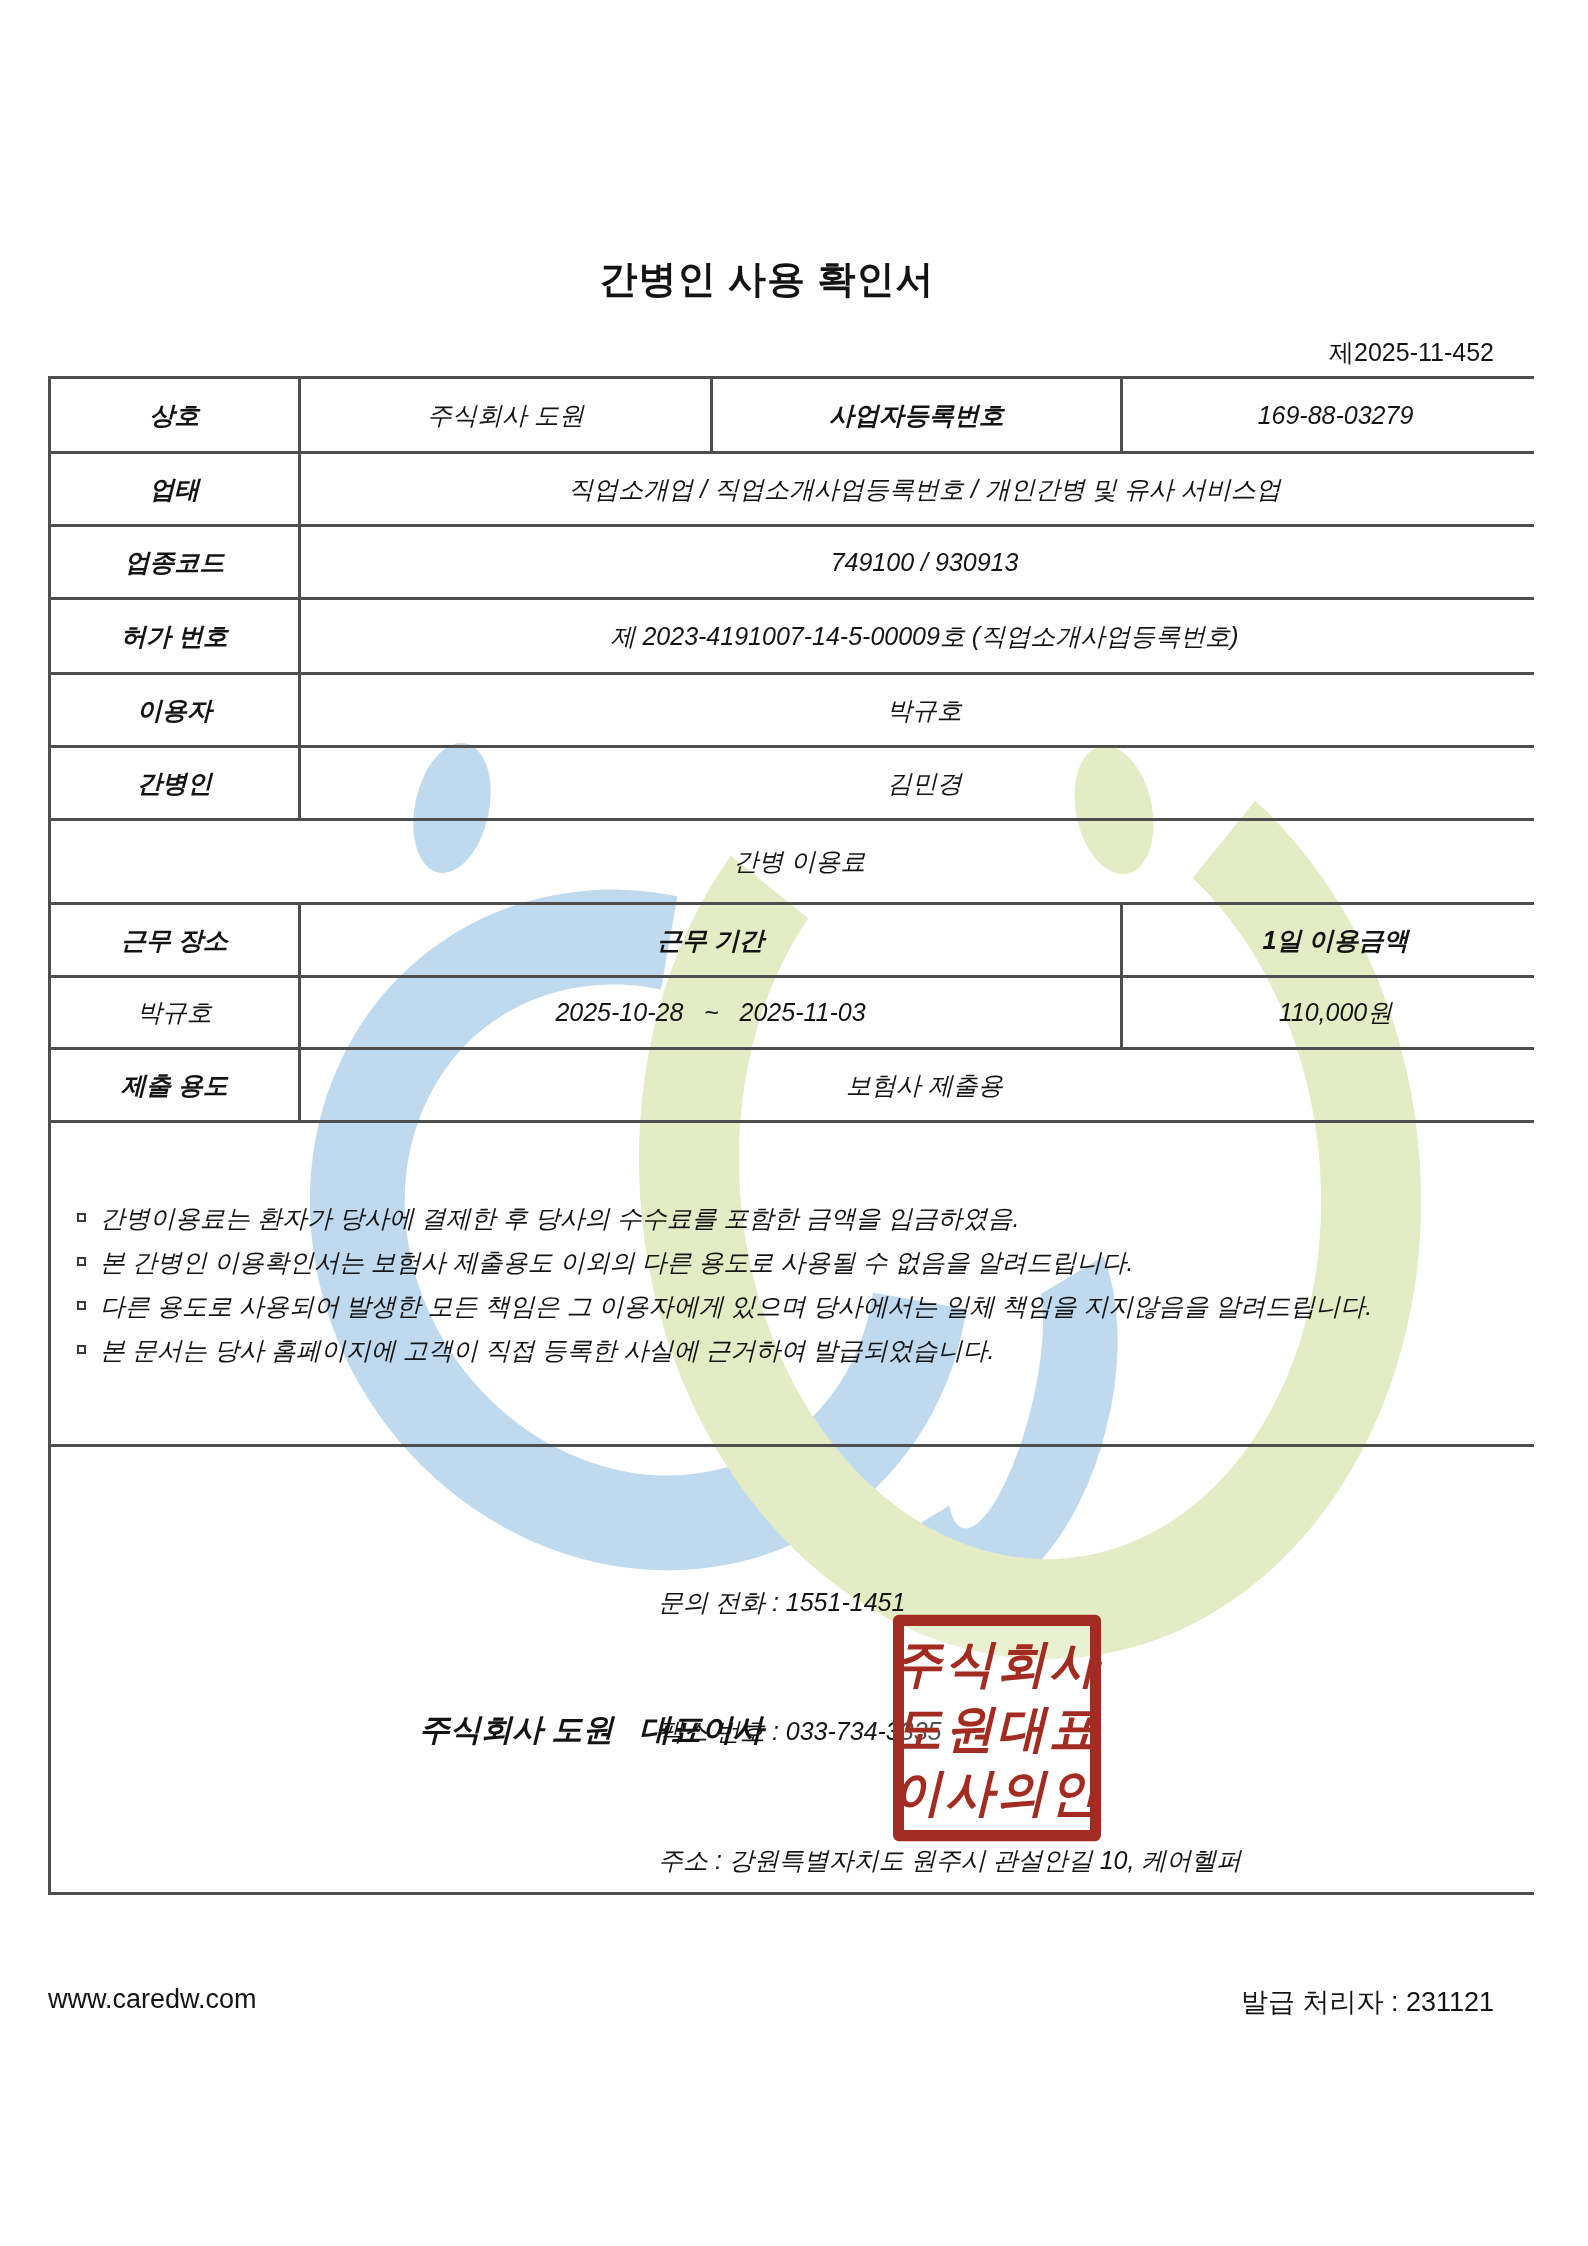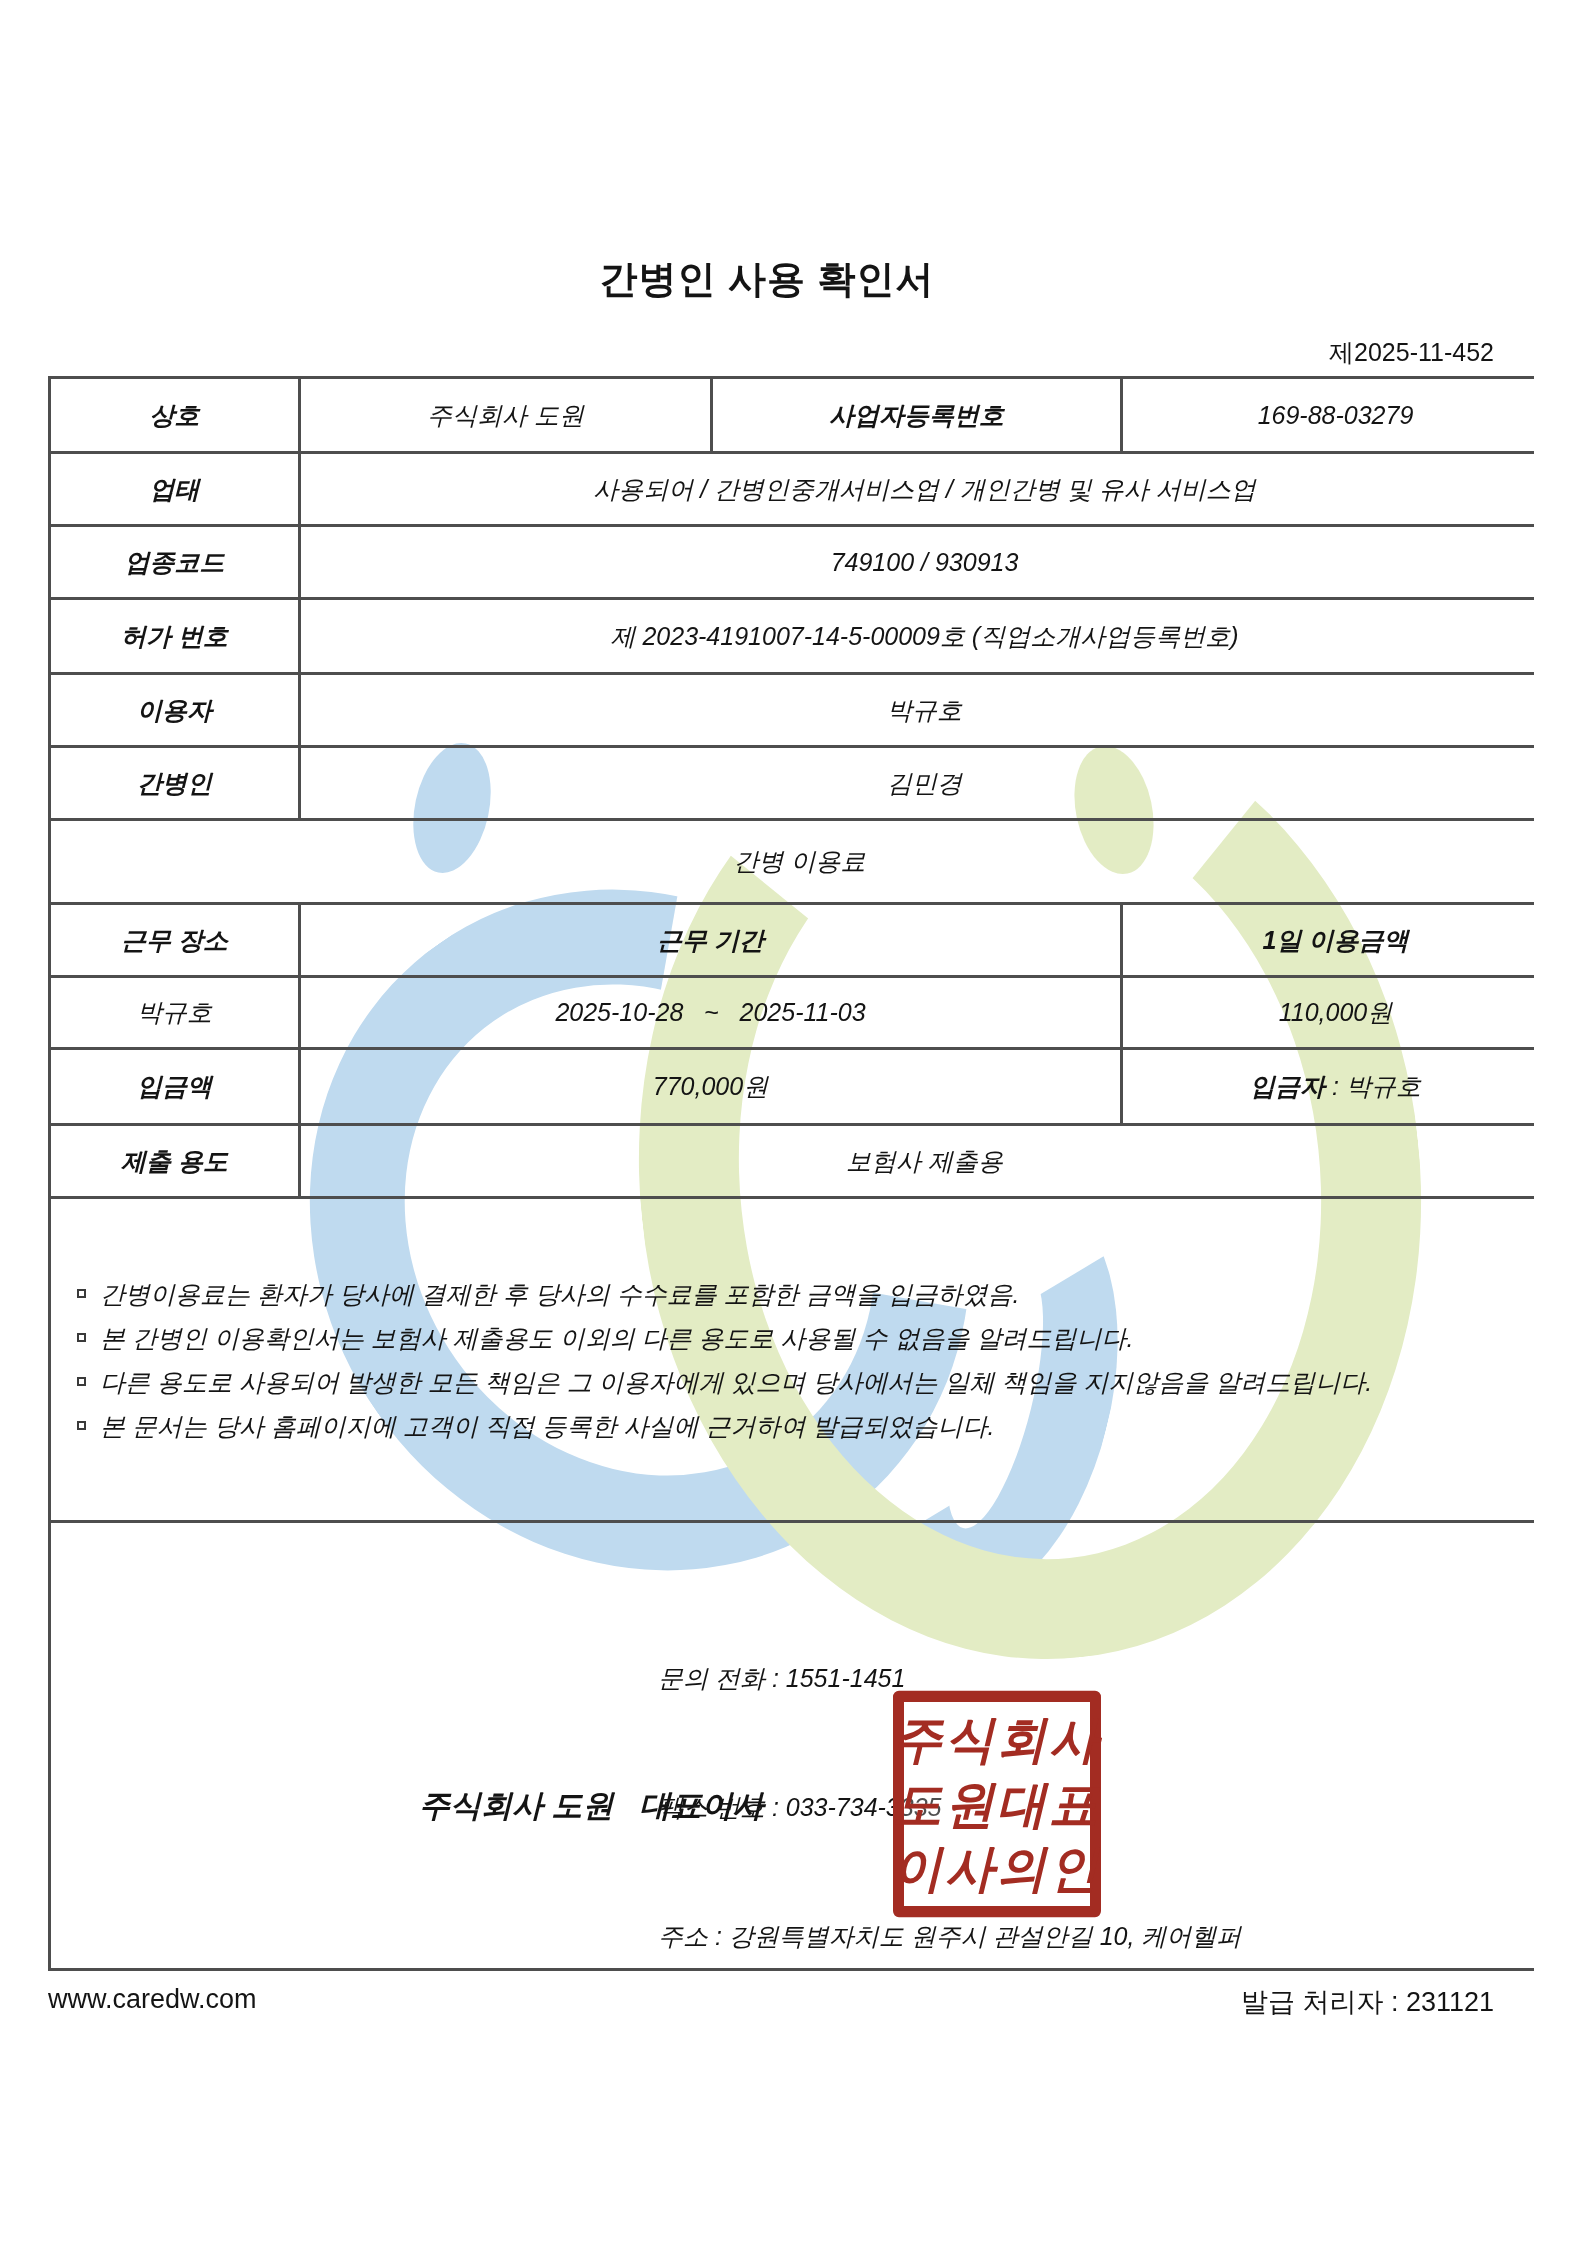--- a/index.html
+++ b/index.html
@@ -118,21 +118,21 @@
     <tbody>
         <tr class="h75">
       <th>상호</th>
       <td>주식회사 도원</td>
       <th>사업자등록번호</th>
       <td>169-88-03279</td>
     </tr>
 
     <tr class="h73">
       <th>업태</th>
-      <td colspan="3">사용되어 / 간병인중개서비스업 / 개인간병 및 유사 서비스업</td>
+      <td colspan="3">직업소개업 / 직업소개사업등록번호 / 개인간병 및 유사 서비스업</td>
     </tr>
 
     <tr class="h73">
       <th>업종코드</th>
       <td colspan="3">749100 / 930913</td>
     </tr>
 
     <tr class="h75">
       <th>허가 번호</th>
       <td colspan="3">제 2023-4191007-14-5-00009호 (직업소개사업등록번호)</td>
@@ -157,25 +157,20 @@
       <th colspan="2">근무 기간</th>
       <th>1일 이용금액</th>
     </tr>
 
     <tr class="h72">
       <td>박규호</td>
       <td colspan="2" class="ws-pre">2025-10-28   ~   2025-11-03</td>
       <td>110,000원</td>
     </tr>
 
-    <tr class="h76">
-      <th>입금액</th>
-      <td colspan="2">770,000원</td>
-      <td><span class="ws-pre" style="font-weight:bold">입금자</span><span class="ws-pre"> : 박규호</span></td>
-    </tr>
 
     <tr class="h73">
       <th>제출 용도</th>
       <td colspan="3">보험사 제출용</td>
     </tr>
 
     <tr class="h324">
       <td colspan="4" class="notes-cell">
         <div class="notes-wrap">
           <div class="note-line">

